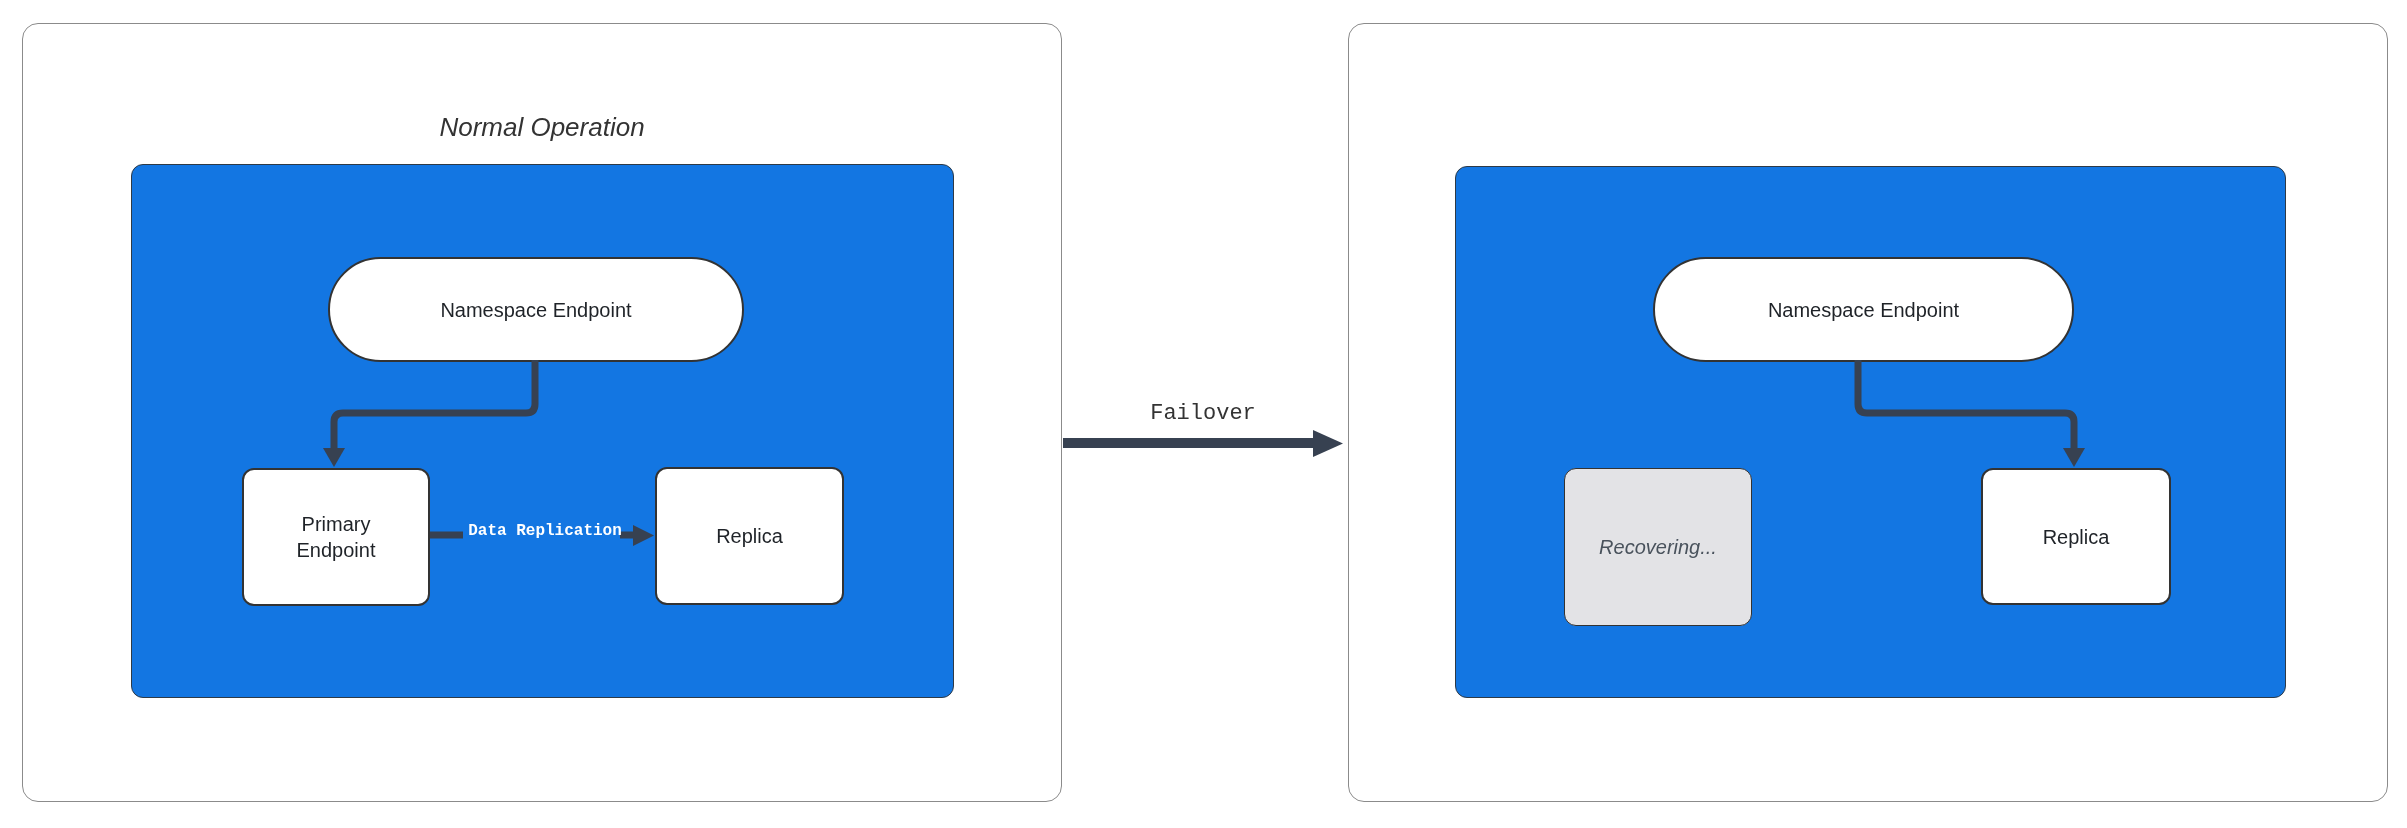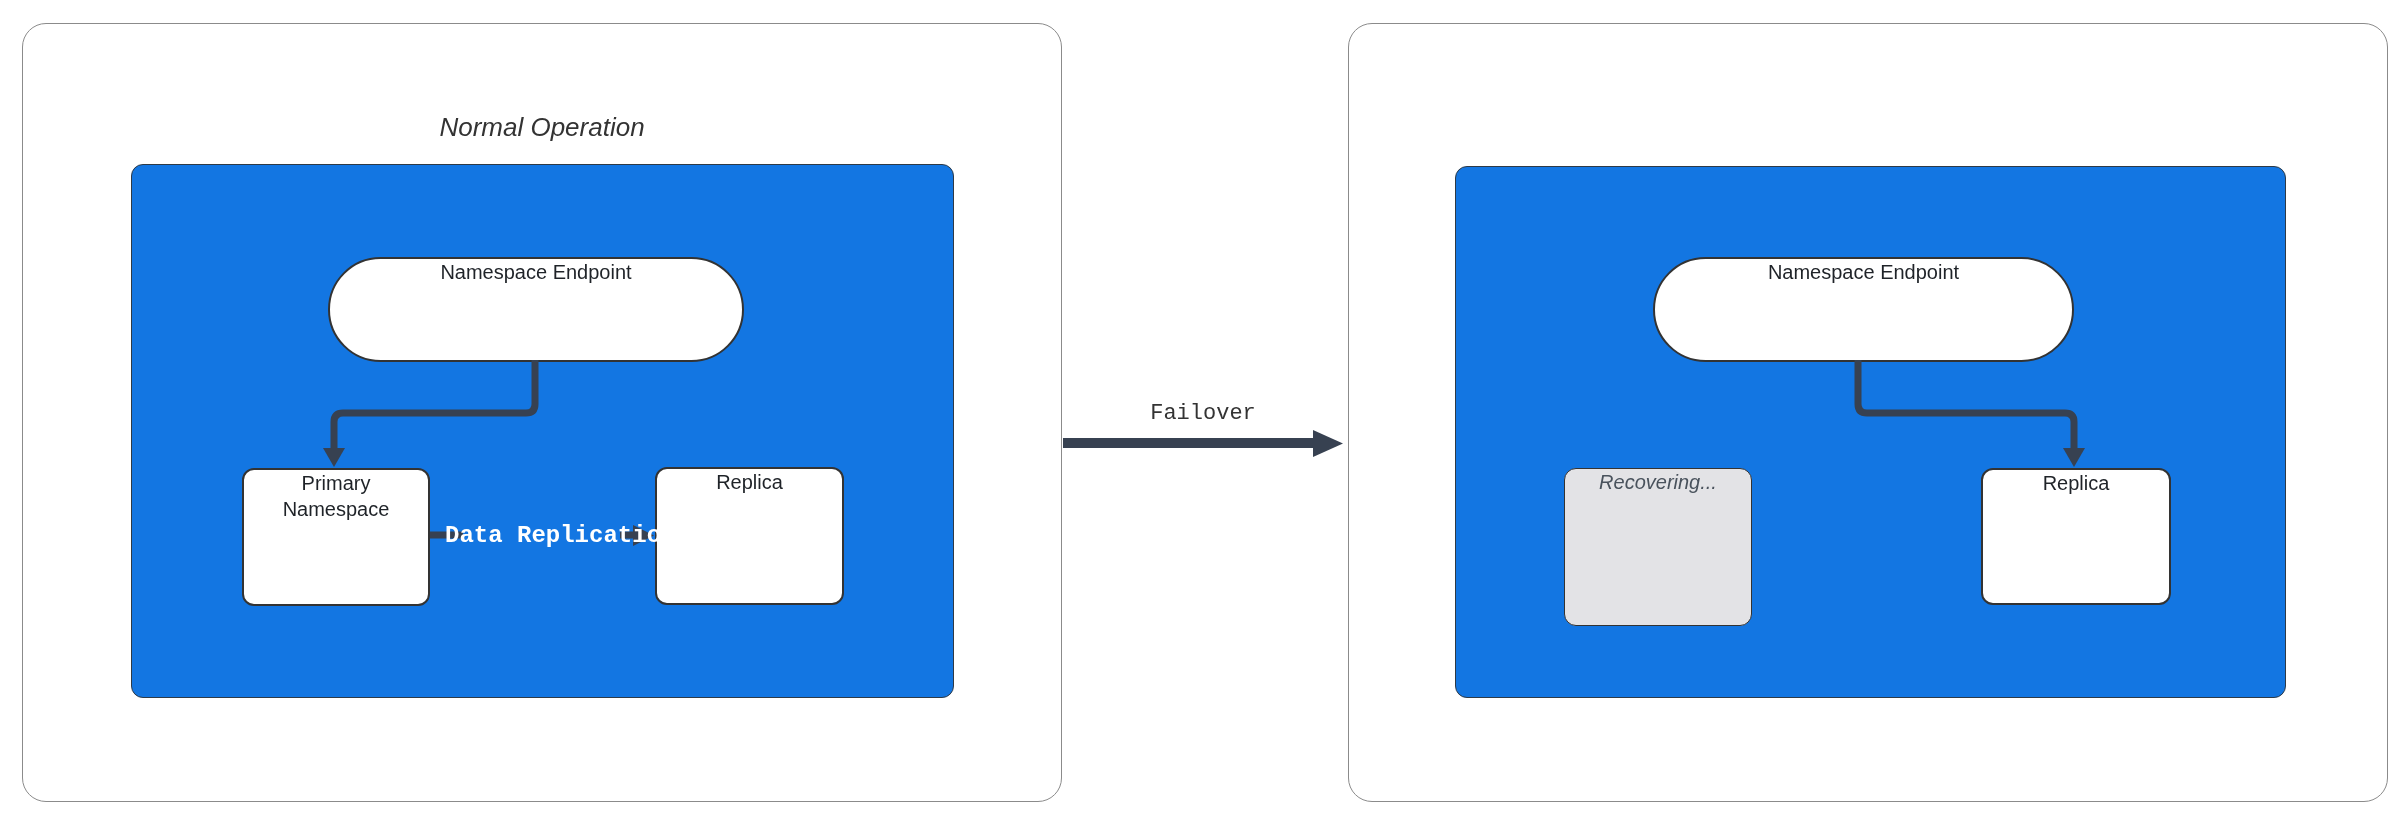--- a/index.html
+++ b/index.html
@@ -18,21 +18,21 @@
     position:relative;
     width:2407px;height:828px;
     background:#FFFFFF;
     overflow:hidden;
   }
   .panel{
     position:absolute;
     width:1040px;height:779px;
     background:#FFFFFF;
     border:1px solid var(--panel-border);
-    border-radius:24px;
+    border-radius:16px;
     box-sizing:border-box;
   }
   .panel-left{left:22px;top:23px;}
   .panel-right{left:1348px;top:23px;}
   .panel-title{
     position:absolute;
     left:0;top:88px;width:100%;
     text-align:center;
     font-size:26px;
     font-style:italic;
@@ -45,21 +45,21 @@
     border-radius:12px;
     box-sizing:border-box;
   }
   .container-left{left:108px;top:140px;width:823px;height:534px;}
   .container-right{left:106px;top:142px;width:831px;height:532px;}
   .node{
     position:absolute;
     background:var(--node-fill);
     border:2px solid var(--node-border);
     box-sizing:border-box;
-    display:flex;justify-content:center;
+    display:flex;align-items:center;justify-content:center;
     text-align:center;
     font-size:20px;
     color:#1F2328;
     line-height:1.3;
   }
   .stadium{border-radius:60px;}
   .rect{border-radius:12px;}
   .stadium-left{left:196px;top:92px;width:416px;height:105px;}
   .primary-node{left:110px;top:303px;width:188px;height:138px;padding:0 28px;}
   .replica-left{left:523px;top:302px;width:189px;height:138px;}
@@ -79,40 +79,40 @@
   .edge-overlay path{stroke:var(--edge-stroke);fill:none;}
   .edge-overlay polygon{fill:var(--edge-stroke);stroke:none;}
   .edge-label{
     position:absolute;
     text-align:center;
     white-space:nowrap;
     font-family:Liberation Mono, monospace;
   }
   .replication-label{
     left:445px;top:522px;width:200px;
-    font-size:24px;font-weight:bold;color:#FFFFFF;
+    font-size:16px;font-weight:bold;color:#FFFFFF;
   }
   .failover-label{
     left:1103px;top:401px;width:200px;
     font-size:22px;color:var(--title-text);
   }
 </style>
 </head>
 <body>
 
 <div class="canvas">
 
   <div class="panel panel-left">
     <div class="panel-title">Normal Operation</div>
     <div class="container-box container-left">
       <div class="node stadium stadium-left">
         <span>Namespace Endpoint</span>
       </div>
       <div class="node rect primary-node">
-        <span>Primary Namespace</span>
+        <span>Primary Endpoint</span>
       </div>
       <div class="node rect replica-left">
         <span>Replica</span>
       </div>
     </div>
   </div>
 
   <div class="panel panel-right">
     <div class="container-box container-right">
       <div class="node stadium stadium-right">

